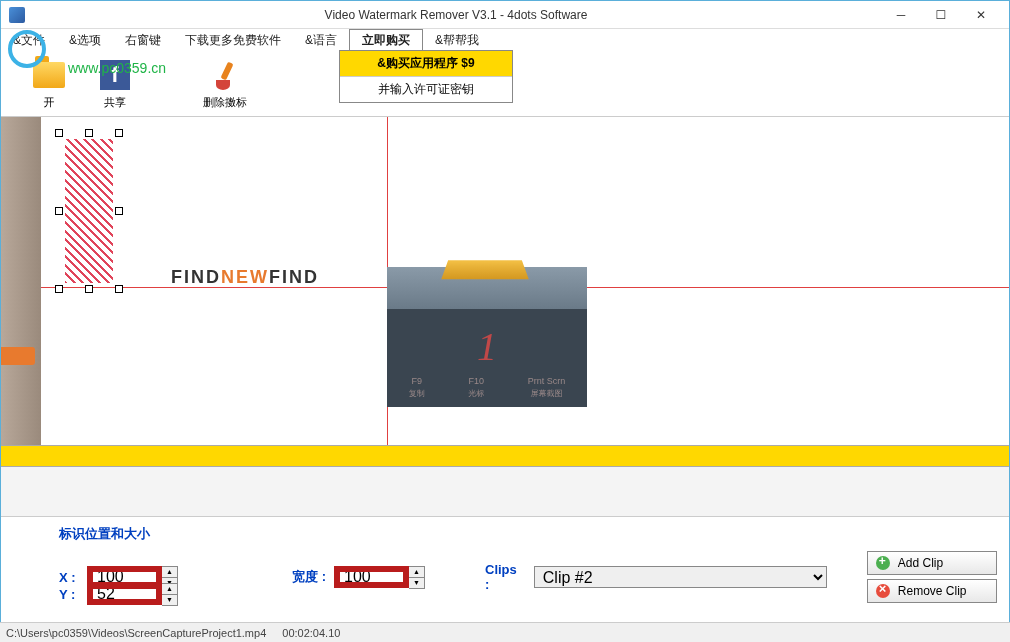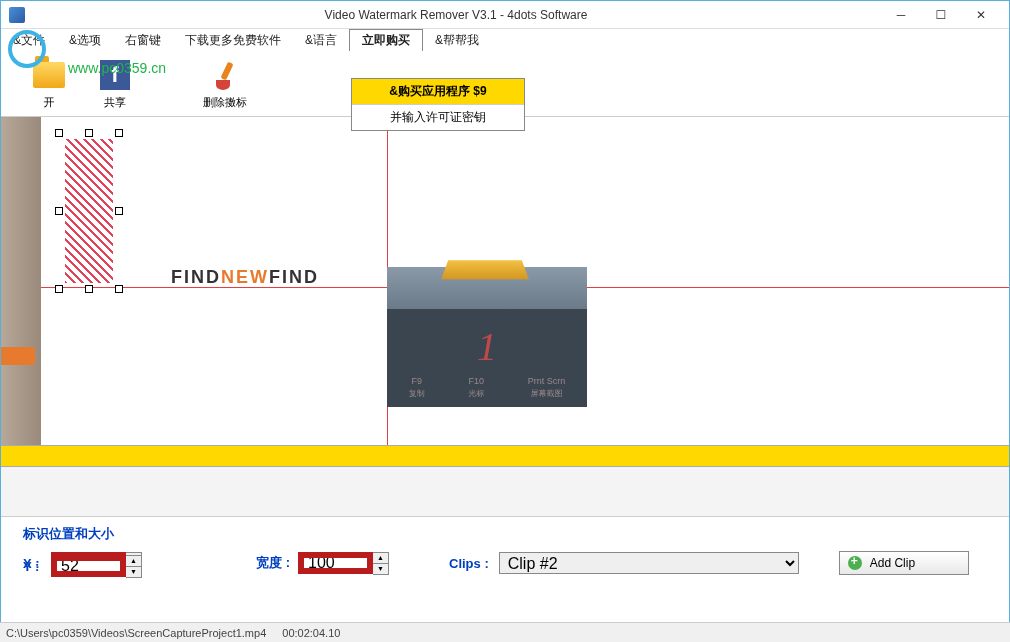--- a/index.html
+++ b/index.html
@@ -8,21 +8,21 @@
 
 .titlebar { height: 28px; background: #fff; display: flex; align-items: center; padding: 0 8px; border-bottom: 1px solid #ddd; }
 .titlebar .app-icon { width: 16px; height: 16px; background: linear-gradient(135deg,#4a90d9,#2c5aa0); border-radius: 2px; margin-right: 6px; }
 .titlebar .title { font-size: 12px; color: #333; flex: 1; text-align: center; }
 .titlebar .win-btn { width: 40px; height: 24px; display: flex; align-items: center; justify-content: center; font-size: 12px; color: #333; cursor: pointer; }
 
 
 .menubar { height: 22px; display: flex; align-items: stretch; font-size: 12px; position: relative; }
 .menubar .mitem { padding: 0 12px; display: flex; align-items: center; cursor: pointer; color: #222; }
 .menubar .mitem.active { background: #fff; border: 1px solid #888; border-bottom: none; font-weight: bold; }
-.dropdown { position: absolute; top: 21px; left: 350px; width: 174px; background: #fff; border: 1px solid #888; z-index: 100; margin-top: 28px; }
+.dropdown { position: absolute; top: 21px; left: 338px; width: 174px; background: #fff; border: 1px solid #888; z-index: 100; }
 .dropdown .ditem { padding: 4px 10px; font-size: 12px; text-align: center; border-bottom: 1px solid #ccc; cursor: pointer; }
 .dropdown .ditem:first-child { background: #ffd800; font-weight: bold; }
 .dropdown .ditem:last-child { border-bottom: none; }
 
 
 .toolbar { height: 66px; display: flex; align-items: center; gap: 30px; padding: 0 30px; border-bottom: 1px solid #ccc; position: relative; }
 .tbtn { display: flex; flex-direction: column; align-items: center; gap: 2px; cursor: pointer; font-size: 11px; }
 .tbtn .icon { width: 36px; height: 36px; display: flex; align-items: center; justify-content: center; }
 .folder-icon { width: 32px; height: 26px; background: linear-gradient(#ffd864,#f2a818); border-radius: 2px; position: relative; }
 .folder-icon::before { content:""; position:absolute; top:-6px; left:2px; width:14px; height:6px; background:#f2a818; border-radius:2px 2px 0 0; }
@@ -65,21 +65,21 @@
 .device .keys div { text-align:center; }
 .device .keys .k1 { font-size:9px; margin-bottom:2px; }
 
 
 .yellow-bar { height: 22px; background: #ffd800; border-top:1px solid #aaa; border-bottom:1px solid #aaa; }
 
 
 .mid-gray { height: 50px; background: #f4f4f4; border-bottom: 1px solid #ccc; }
 
 
-.bottom-panel { padding: 8px 22px; font-size: 13px; }
+.bottom-panel { padding: 8px 22px; font-size: 13px; margin-left: 36px; }
 .panel-title { color: #0040c0; font-weight: bold; margin-bottom: 8px; font-size: 13px; }
 .form-row { display: flex; align-items: center; gap: 20px; margin-bottom: 6px; }
 .field { display: flex; align-items: center; gap: 8px; }
 .field label { color: #0040c0; font-weight: bold; font-size: 13px; min-width: 20px; }
 .field label.wide { min-width: 48px; text-align: right; }
 .spinner { display: flex; }
 .spinner input { width: 75px; height: 22px; border: 6px solid #b91c1c; padding: 0 4px; font-size: 16px; }
 .spinner .arrows { width: 16px; display:flex; flex-direction:column; border:1px solid #888; border-left:none; }
 .spinner .arrows span { flex:1; font-size:7px; text-align:center; line-height:10px; background:#f0f0f0; cursor:pointer; }
 .spinner .arrows span:first-child { border-bottom:1px solid #888; }
@@ -227,20 +227,24 @@
       <label>Clips :</label>
       <select>
         <option>Clip #2</option>
       </select>
     </div>
     <div class="btn-col">
       <div class="btn">
         <span class="bicon add"></span>
         <span>Add Clip</span>
       </div>
+      <div class="btn">
+        <span class="bicon del"></span>
+        <span>Remove Clip</span>
+      </div>
     </div>
   </div>
   <div class="form-row" style="margin-top:-26px">
     <div class="field">
       <label>Y :</label>
       <div class="spinner">
         <input value="52" style="">
         <div class="arrows">
             <span>▲</span>
             <span>▼</span>

